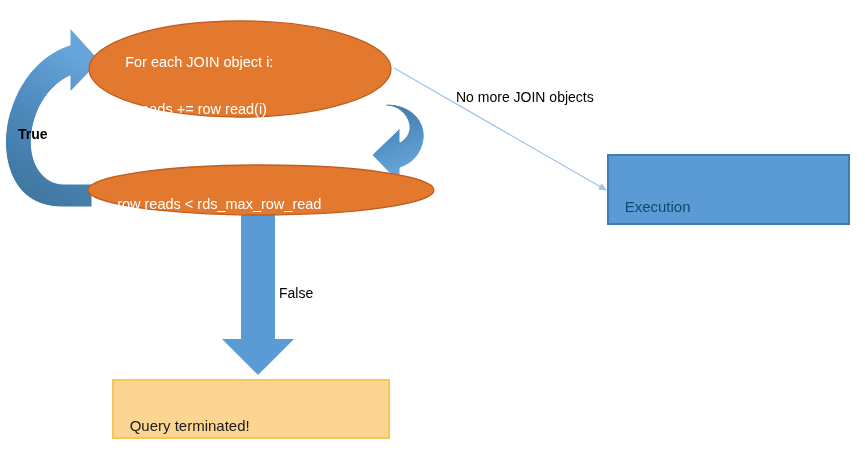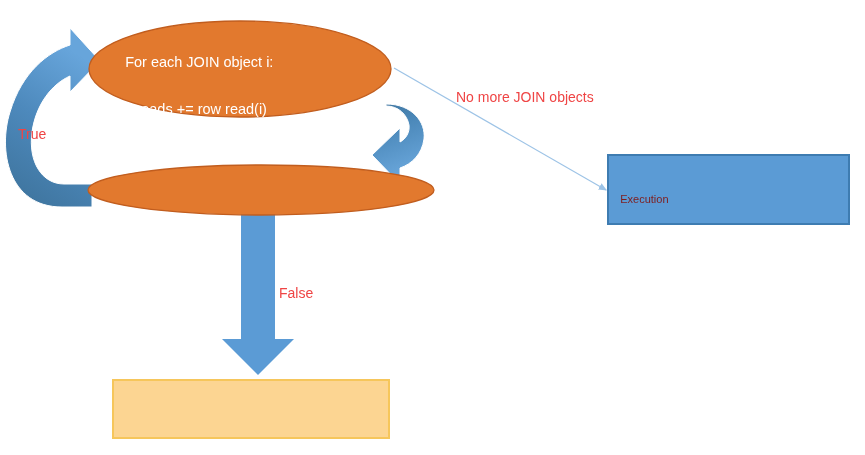--- a/index.html
+++ b/index.html
@@ -33,30 +33,30 @@
   .ellipse-text {
     color: #ffffff;
     font-size: 14.5px;
     line-height: 1.0;
   }
   .ellipse-text .line2 {
     display: block;
     margin-top: 18px;
   }
   .blue-box-text {
-    color: #7f1d1d;
-    font-size: 11px;
+    color: #0c4a6e;
+    font-size: 15px;
   }
   .yellow-box-text {
     color: #1a1a1a;
     font-size: 15px;
   }
   .edge-label {
     position: absolute;
-    color: #ef4444;
+    color: #000000;
     font-size: 14px;
     white-space: pre;
   }
 </style>
 </head>
 <body>
 
 <div id="canvas">
 
   <svg id="flow-svg" viewBox="0 0 865 455">
@@ -101,25 +101,31 @@
     <rect x="608" y="155" width="241" height="69" fill="#5B9BD5" stroke="#3E7CB1" stroke-width="2"></rect>
 
     <rect x="113" y="380" width="276" height="58" fill="#FCD592" stroke="#F6C65B" stroke-width="2"></rect>
   </svg>
 
   <div class="node-label ellipse-text" style="left:109px; top:40px; width:262px;">
     <span>For each JOIN object i:</span>
     <span class="line2">row reads += row read(i)</span>
   </div>
 
+  <div class="node-label ellipse-text" style="left:101px; top:182px; width:320px;">
+    <span>row reads &lt; rds_max_row_read</span>
+  </div>
 
   <div class="node-label blue-box-text" style="left:608px; top:181px; width:241px;">
     <span>Execution</span>
   </div>
 
+  <div class="node-label yellow-box-text" style="left:113px; top:400px; width:276px;">
+    <span>Query terminated!</span>
+  </div>
 
-  <div class="edge-label" style="left:18px; top:126px;">True</div>
+  <div class="edge-label" style="left:18px; top:126px;font-weight:bold;">True</div>
 
   <div class="edge-label" style="left:456px; top:89px;">No more JOIN objects</div>
 
   <div class="edge-label" style="left:279px; top:285px;text-align:center;">False</div>
 
 </div>
 
 </body></html>

